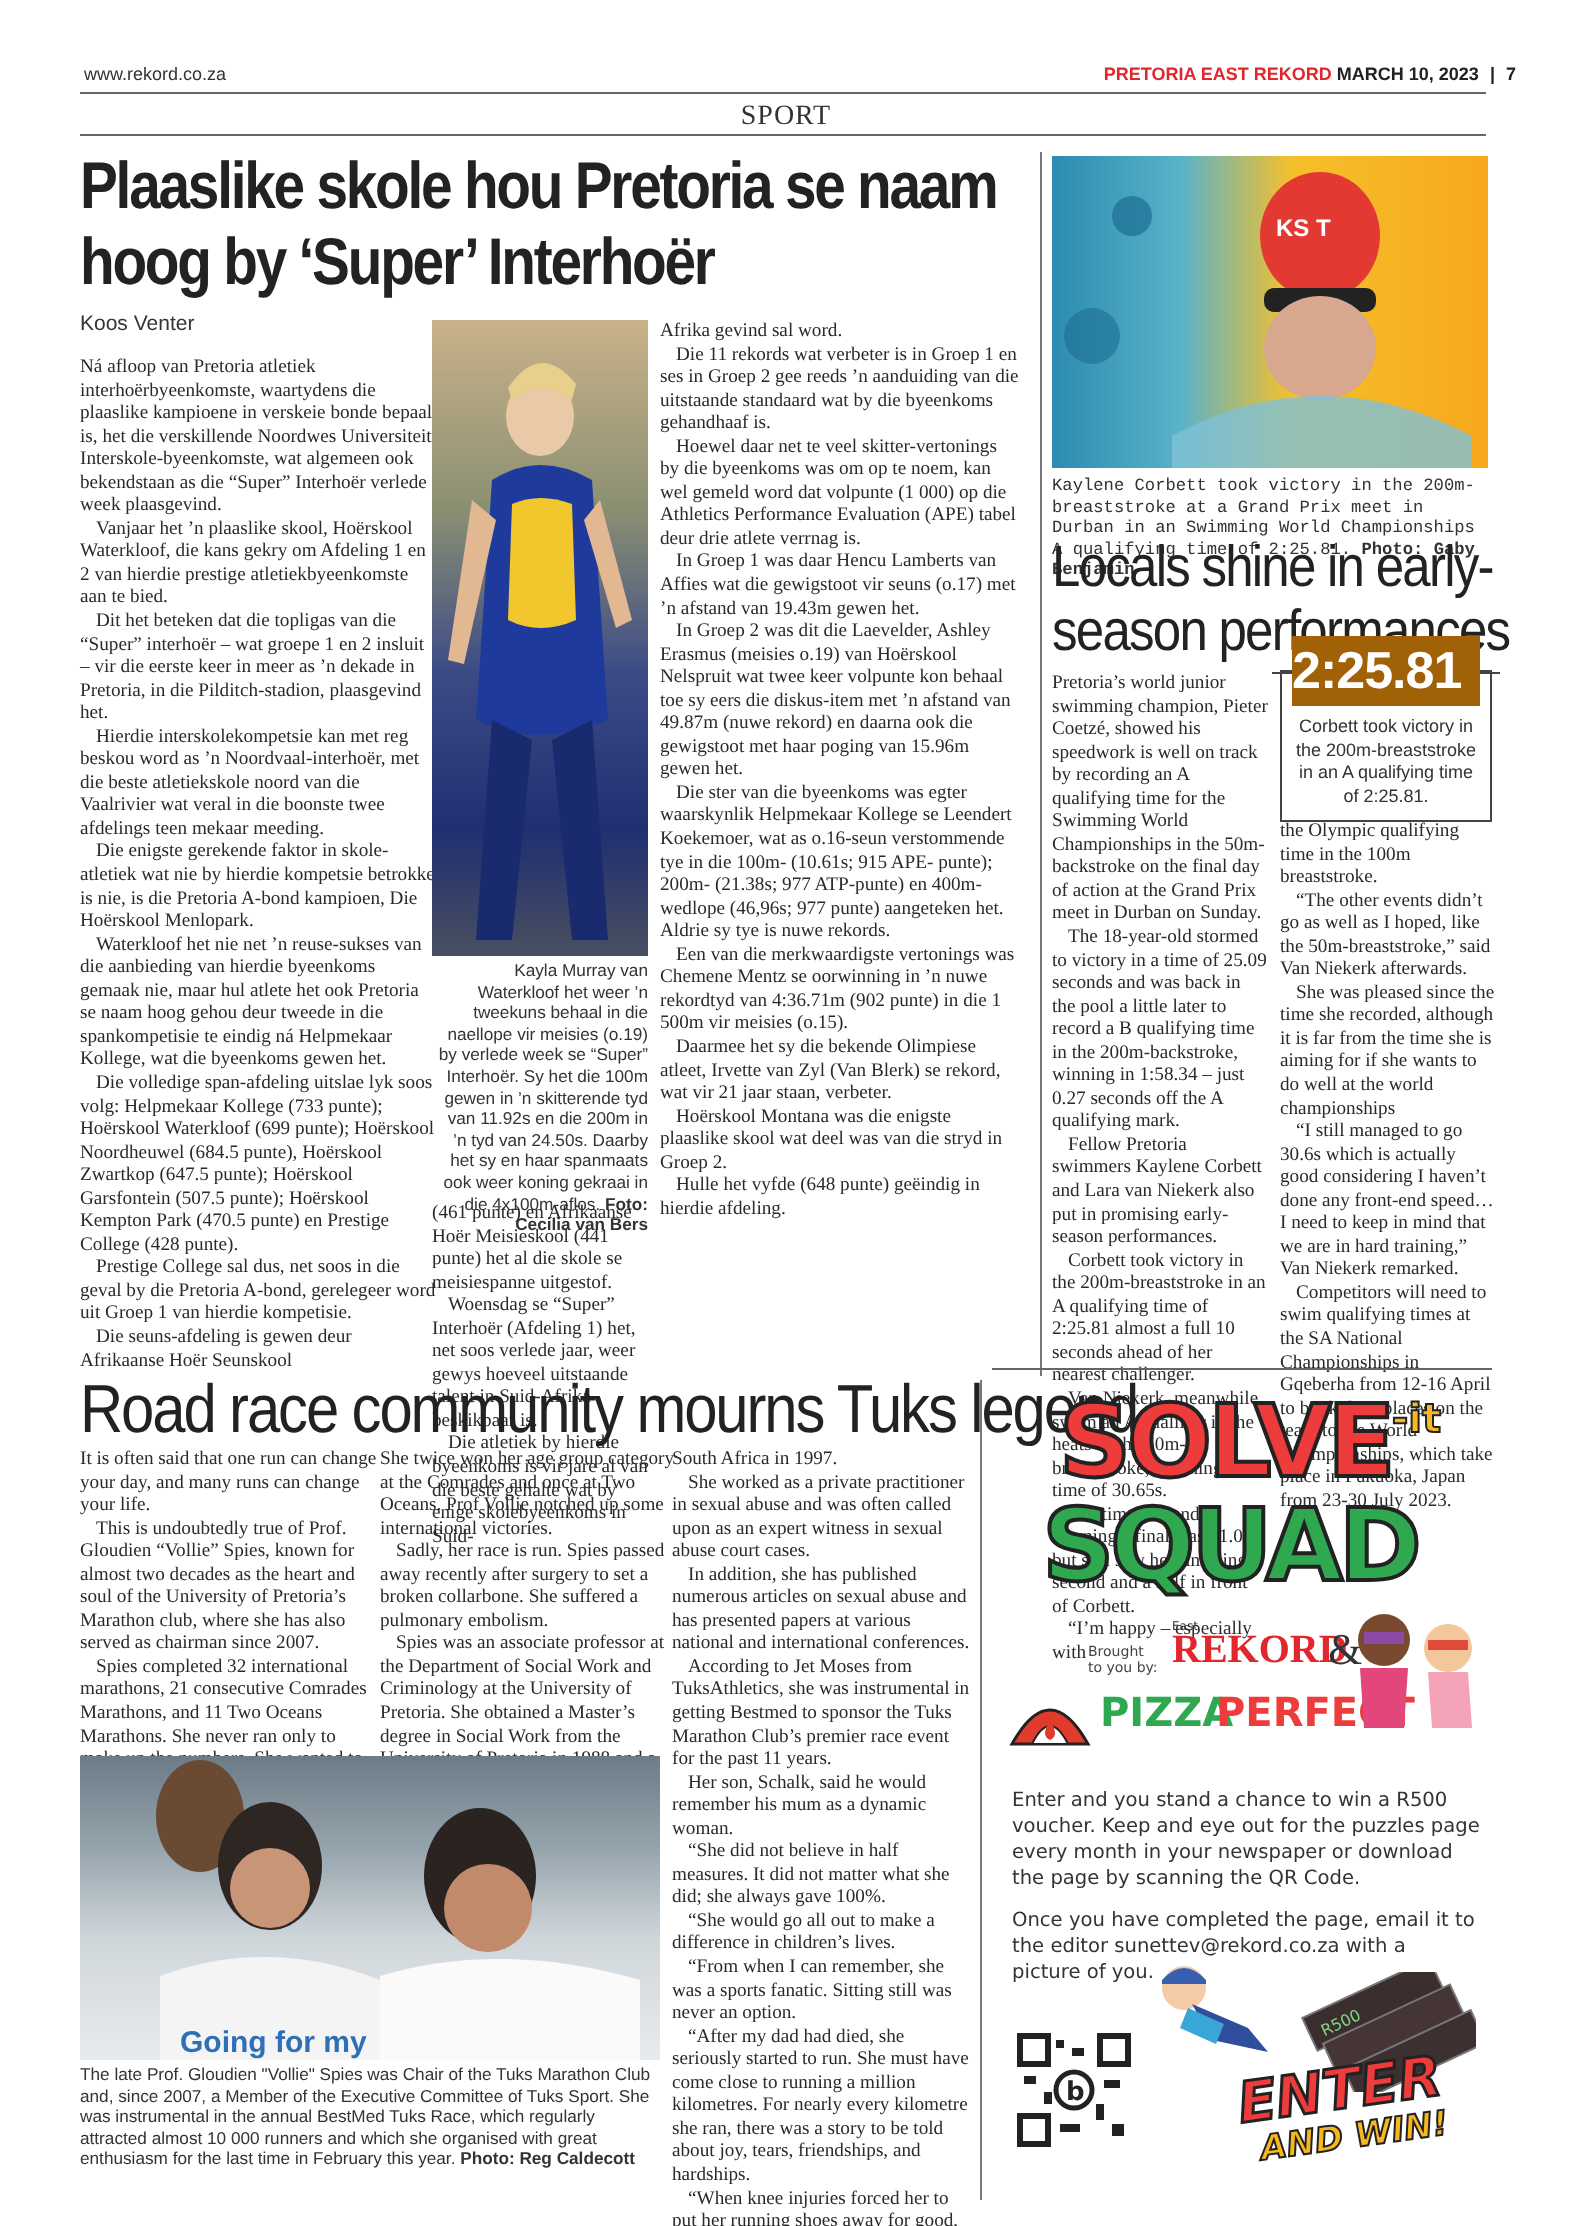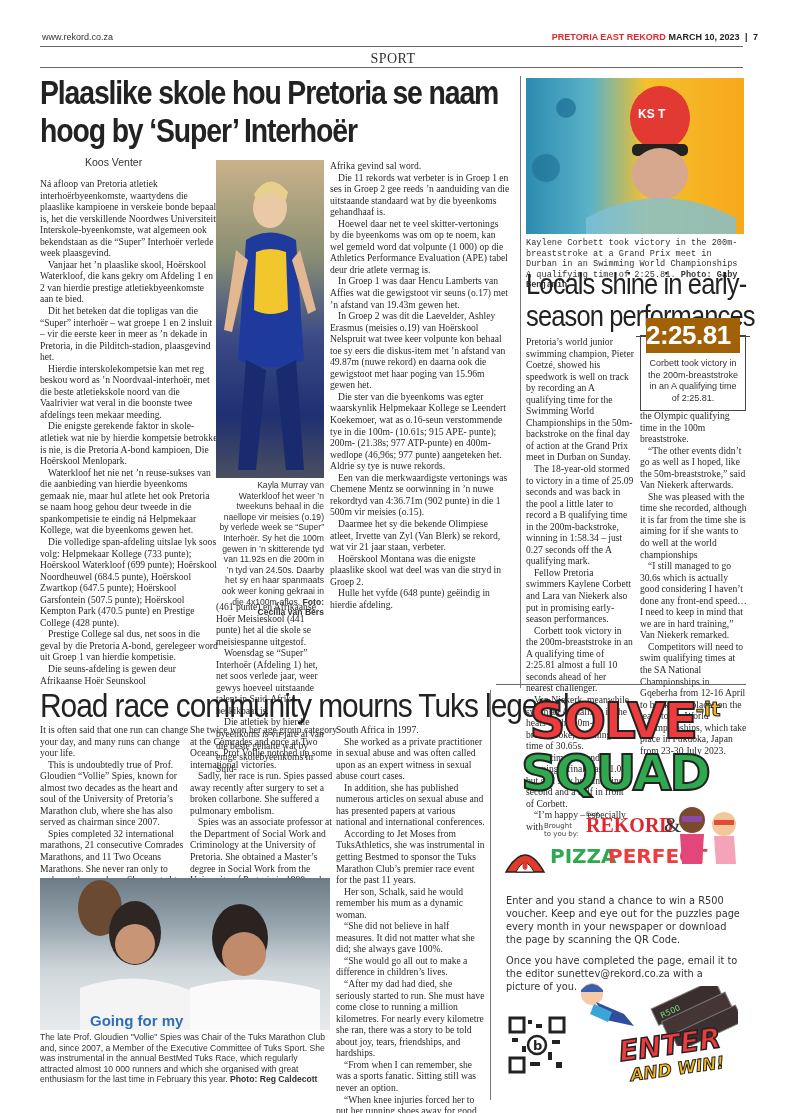--- a/index.html
+++ b/index.html
@@ -9,21 +9,21 @@
   .hdr-url { left: 42px; top: 32px; font: 9px "Liberation Sans", sans-serif; color: #333; }
   .hdr-right { right: 28px; top: 32px; font: bold 9px "Liberation Sans", sans-serif; color: #222; padding-left: 38px; }
   .hdr-right .pub { color: #e1262d; }
   .rule { background: #666; height: 1px; }
   .section { left: 0; width: 786px; text-align: center; top: 51px; font: 14px "Liberation Serif", serif; letter-spacing: 0.5px; color: #333; }
   .h1 { font-family: "Liberation Sans", sans-serif; font-weight: bold; color: #222; letter-spacing: -1px; line-height: 1.05; }
   .h2 { font-family: "Liberation Sans", sans-serif; font-weight: normal; color: #222; letter-spacing: -1px; line-height: 1.05; }
   .col { font-size: 9.6px; line-height: 11.55px; text-align: left; color: #2a2a2a; }
   .col p { text-indent: 8px; }
   .col p.first { text-indent: 0; }
-  .byline { font: 10.5px "Liberation Sans", sans-serif; color: #333; margin-left: 45px; }
+  .byline { font: 10.5px "Liberation Sans", sans-serif; color: #333; }
   .caption { font: 8.6px/10.6px "Liberation Sans", sans-serif; color: #333; }
   .caption b { font-weight: bold; }
   .photo { overflow: hidden; }
   .vrule { width: 1px; background: #777; }
   .stat-box { border: 1px solid #444; text-align: center; }
   .stat-num { background: #a16207; color: #fff; font: bold 30px "Liberation Sans", sans-serif; letter-spacing: -0.5px; padding: 2px 0; }
   .stat-txt { font: 9.8px/12.5px "Liberation Sans", sans-serif; color: #333; padding: 6px 8px; }
   .ad-text { font: bold 11px/15px "DejaVu Sans", sans-serif; color: #333; }
 </style>
 </head>
@@ -130,21 +130,21 @@
   <div class="abs rule" style="left:-4px; top:18px; width:114px; background:#444;"></div>
   <div class="stat-num" style="position:relative; margin:0 6px; font-size:26px;">2:25.81</div>
   <div class="stat-box" style="margin-top:-18px; padding-top:18px;">
     <div class="stat-txt" style="font-size:9px; line-height:11.5px; padding:4px 4px 6px;">Corbett took victory in the 200m-breaststroke in an A qualifying time of 2:25.81.</div>
   </div>
 </div>
 
 <div class="abs col" style="left:640px; top:410px; width:108px;">
   <p class="first">the Olympic qualifying time in the 100m breaststroke.</p>
   <p>“The other events didn’t go as well as I hoped, like the 50m-breaststroke,” said Van Niekerk afterwards.</p>
-  <p>She was pleased with the time she recorded, although it is far from the time she is aiming for if she wants to do well at the world championships</p>
+  <p>She was pleased since the time she recorded, although it is far from the time she is aiming for if she wants to do well at the world championships</p>
   <p>“I still managed to go 30.6s which is actually good considering I haven’t done any front-end speed… I need to keep in mind that we are in hard training,” Van Niekerk remarked.</p>
   <p>Competitors will need to swim qualifying times at the SA National Championships in Gqeberha from 12-16 April to book their places on the team to the World Championships, which take place in Fukuoka, Japan from 23-30 July 2023.</p>
 </div>
 
 <div class="abs h2" style="left:40px; top:687px; font-size:34px; line-height:36px; letter-spacing:-1.2px; white-space:nowrap; transform:scaleX(0.88); transform-origin:left;">Road race community mourns Tuks legend</div>
 
 <div class="abs col" style="left:40px; top:724px; width:150px;">
   <p class="first">It is often said that one run can change your day, and many runs can change your life.</p>
   <p>This is undoubtedly true of Prof. Gloudien “Vollie” Spies, known for almost two decades as the heart and soul of the University of Pretoria’s Marathon club, where she has also served as chairman since 2007.</p>
   <p>Spies completed 32 international marathons, 21 consecutive Comrades Marathons, and 11 Two Oceans Marathons. She never ran only to make up the numbers. She wanted to win, and she did.</p>
@@ -155,22 +155,22 @@
   <p>Spies was an associate professor at the Department of Social Work and Criminology at the University of Pretoria. She obtained a Master’s degree in Social Work from the University of Pretoria in 1988 and a doctorate from the University of</p>
 </div>
 <div class="abs col" style="left:336px; top:724px; width:150px;">
   <p class="first">South Africa in 1997.</p>
   <p>She worked as a private practitioner in sexual abuse and was often called upon as an expert witness in sexual abuse court cases.</p>
   <p>In addition, she has published numerous articles on sexual abuse and has presented papers at various national and international conferences.</p>
   <p>According to Jet Moses from TuksAthletics, she was instrumental in getting Bestmed to sponsor the Tuks Marathon Club’s premier race event for the past 11 years.</p>
   <p>Her son, Schalk, said he would remember his mum as a dynamic woman.</p>
   <p>“She did not believe in half measures. It did not matter what she did; she always gave 100%.</p>
   <p>“She would go all out to make a difference in children’s lives.</p>
+  <p>“From when I can remember, she was a sports fanatic. Sitting still was never an option.</p>
   <p>“After my dad had died, she seriously started to run. She must have come close to running a million kilometres. For nearly every kilometre she ran, there was a story to be told about joy, tears, friendships, and hardships.</p>
-  <p>“From when I can remember, she was a sports fanatic. Sitting still was never an option.</p>
   <p>“When knee injuries forced her to put her running shoes away for good, she took up cycling.”</p>
 </div>
 
 <div class="abs photo" style="left:40px; top:878px; width:290px; height:152px; background:linear-gradient(180deg,#6d7b86 0%,#95a3ad 30%,#cfd6da 60%,#e8ebee 100%);">
   <svg width="290" height="152" viewBox="0 0 290 152">
     <ellipse cx="60" cy="30" rx="22" ry="28" fill="#6b4a34"></ellipse>
     <ellipse cx="95" cy="55" rx="26" ry="32" fill="#2d2622"></ellipse>
     <ellipse cx="95" cy="66" rx="20" ry="20" fill="#c89576"></ellipse>
     <ellipse cx="200" cy="60" rx="28" ry="34" fill="#2a2320"></ellipse>
     <ellipse cx="204" cy="76" rx="22" ry="22" fill="#c18a6b"></ellipse>

